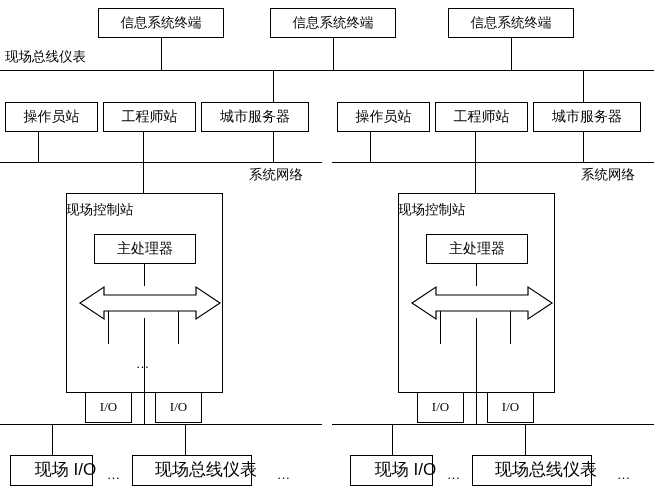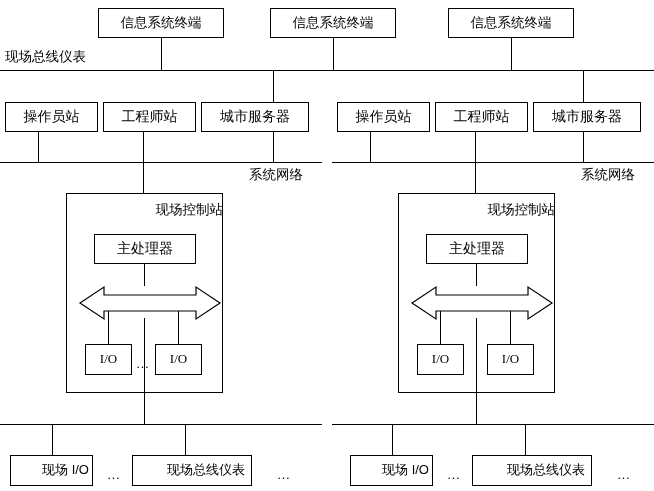--- a/index.html
+++ b/index.html
@@ -23,22 +23,22 @@
     background:#fff;
     display:flex;
     align-items:center;
     justify-content:center;
     text-align:center;
     line-height:1.1;
     white-space:nowrap;
     font-size:14px;
   }
   .box.big{font-size:13.5px;}
-  .box.io{font-size:13px;font-family:"Liberation Serif","DejaVu Serif",serif;}
-  .box.field{font-size:13px;padding-left:28px;}
+  .box.io{font-size:13px;font-family:"Liberation Serif","DejaVu Serif",serif;margin-top:48px;}
+  .box.field{font-size:17px;padding-left:28px;}
   .outer{
     position:absolute;
     box-sizing:border-box;
     border:1px solid #000;
     background:#fff;
   }
   .hline{
     position:absolute;
     height:0;
     border-top:1.6px solid #000;
@@ -59,21 +59,21 @@
     font-size:13px;
     letter-spacing:1px;
     line-height:1;
     white-space:nowrap;
     font-family:"Liberation Serif","DejaVu Serif",serif;
   }
   .station-title{
     position:absolute;
     font-size:13.5px;
     white-space:nowrap;
-    text-align:right;
+    text-align:left;
     line-height:1;
   }
   .arrow{
     position:absolute;
   }
   .arrow svg{display:block;}
 </style>
 </head>
 <body>
 

